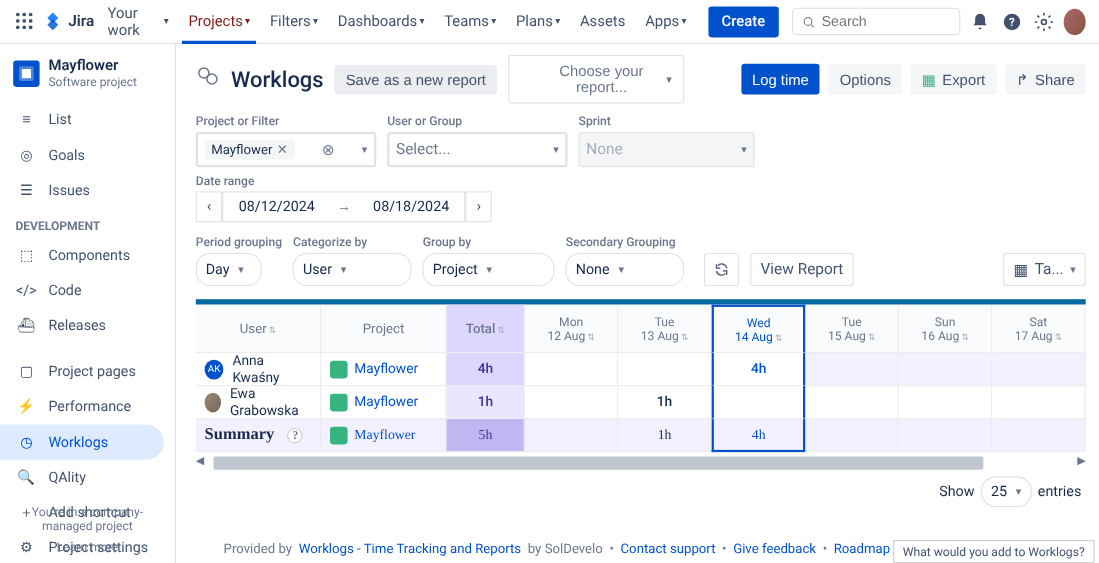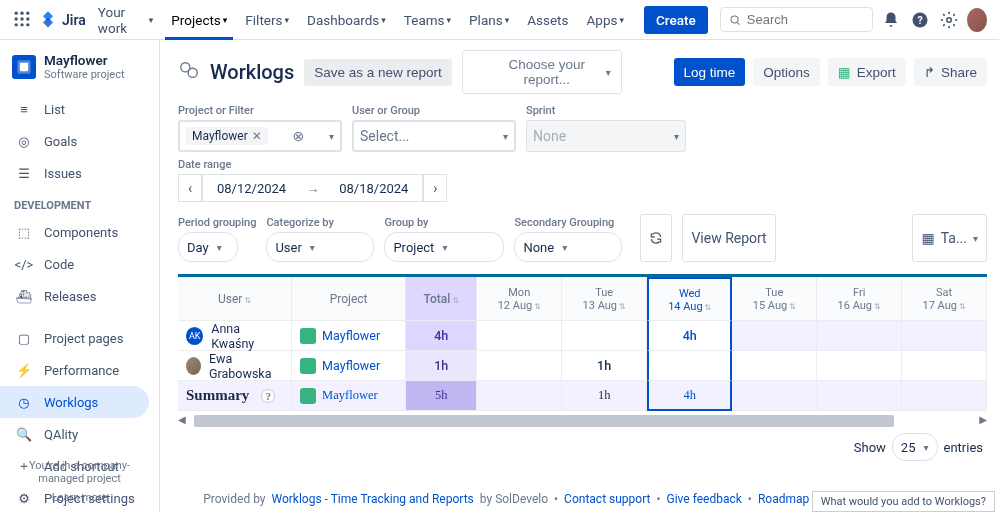--- a/index.html
+++ b/index.html
@@ -2,21 +2,21 @@
 <html><head>
 <meta charset="utf-8">
 <style>
 * { box-sizing: border-box; margin: 0; padding: 0; }
 body { font-family: -apple-system, BlinkMacSystemFont, "Segoe UI", Roboto, sans-serif; font-size: 14px; color: #172B4D; background: #fff; width: 999px; height: 512px; overflow: hidden; }
 .topbar { height: 40px; border-bottom: 1px solid #DFE1E6; display: flex; align-items: center; padding: 0 12px; gap: 6px; }
 .topbar .apps-grid { width: 24px; height: 24px; display: flex; align-items: center; justify-content: center; color: #42526E; }
 .topbar .jira-logo { display: flex; align-items: center; gap: 4px; font-weight: 600; color: #253858; }
 .topbar .jira-logo svg { width: 20px; height: 20px; }
 .nav-item { display: flex; align-items: center; padding: 4px 6px; cursor: pointer; color: #42526E; font-size: 13.5px; gap: 2px; }
-.nav-item.active { color: #000000; box-shadow: inset 0 -3px 0 #0052CC; height: 40px; }
+.nav-item.active { color: #7f1d1d; box-shadow: inset 0 -3px 0 #0052CC; height: 40px; }
 .chev { font-size: 9px; }
 .create-btn { background: #0052CC; color: #fff; padding: 6px 12px; border-radius: 3px; font-size: 13.5px; font-weight: 500; margin-left: 8px; cursor: pointer; }
 .spacer { flex: 1; }
 .search-box { display: flex; align-items: center; gap: 6px; border: 1px solid #DFE1E6; border-radius: 4px; padding: 4px 8px; width: 180px; color: #6B778C; background: #fff; }
 .search-box input { border: none; outline: none; font-size: 13px; width: 100%; color: #172B4D; }
 .topbar-icon { width: 28px; height: 28px; display: flex; align-items: center; justify-content: center; color: #42526E; cursor: pointer; }
 .avatar { width: 24px; height: 24px; border-radius: 50%; background: linear-gradient(135deg, #a66, #854); }
 .layout { display: flex; height: calc(512px - 40px); }
 .sidebar { width: 160px; border-right: 1px solid #DFE1E6; padding: 12px 0; overflow: hidden; position: relative; }
 .project-head { display: flex; gap: 8px; padding: 0 12px 12px; align-items: center; }
@@ -53,22 +53,22 @@
 .clear-x { color: #6B778C; cursor: pointer; margin-left: auto; }
 .dd { color: #6B778C; font-size: 10px; margin-left: auto; }
 .daterow { display: flex; align-items: center; gap: 0; margin-bottom: 8px; }
 .daterow .nav { width: 24px; height: 28px; border: 1px solid #DFE1E6; display: flex; align-items: center; justify-content: center; cursor: pointer; color: #42526E; }
 .daterow .dates { border: 1px solid #DFE1E6; height: 28px; padding: 0 14px; display: flex; align-items: center; gap: 20px; font-size: 13px; }
 .daterow .arrow { color: #6B778C; }
 .grouprow { display: flex; gap: 10px; align-items: flex-end; margin-bottom: 12px; }
 .selectbox { border: 1px solid #DFE1E6; border-radius: 13px; height: 30px; padding: 0 8px; display: flex; align-items: center; font-size: 13px; color: #172B4D; background: #fff; cursor: pointer; }
 .selectbox .dd { margin-left: 8px; }
 .viewbtns { margin-left: auto; display: flex; gap: 8px; }
-.iconbtn { border: 1px solid #DFE1E6; height: 48px; padding: 0 8px; display: flex; align-items: center; border-radius: 3px; cursor: pointer; gap: 6px; color: #42526E; background: #fff; }
-.grid { border-top: 3px solid #0369a1; font-size: 12.5px; }
+.iconbtn { border: 1px solid #DFE1E6; height: 30px; padding: 0 8px; display: flex; align-items: center; border-radius: 3px; cursor: pointer; gap: 6px; color: #42526E; background: #fff; }
+.grid { border-top: 5px solid #0369a1; font-size: 12.5px; }
 .grid .hrow, .grid .drow { display: flex; }
 .grid .hrow { background: #FAFBFC; }
 .cell { border-right: 1px solid #EBECF0; border-bottom: 1px solid #EBECF0; padding: 6px 8px; display: flex; align-items: center; }
 .c-user { width: 130px; justify-content: center; flex-direction: column; gap: 2px; }
 .c-proj { width: 130px; justify-content: center; }
 .c-total { width: 80px; background: #E9E7FD; justify-content: center; font-weight: 500; color: #403294; }
 .c-day { width: 96px; flex-direction: column; text-align: center; color: #6B778C; justify-content: center; }
 .c-day .dh1 { font-size: 11px; }
 .c-day .dh2 { font-size: 11px; }
 .hrow .cell { height: 44px; font-size: 12px; color: #6B778C; }
@@ -383,21 +383,21 @@
           </div>
         <div class="cell c-day wed-hl">
             <span class="dh1" style="color:#0052CC">Wed</span>
             <span class="dh2" style="color:#0052CC"><span>14 Aug</span><span class="sort">⇅</span></span>
           </div>
         <div class="cell c-day">
             <span class="dh1">Tue</span>
             <span class="dh2"><span>15 Aug</span><span class="sort">⇅</span></span>
           </div>
         <div class="cell c-day">
-            <span class="dh1">Fri</span>
+            <span class="dh1">Sun</span>
             <span class="dh2"><span>16 Aug</span><span class="sort">⇅</span></span>
           </div>
         <div class="cell c-day">
             <span class="dh1">Sat</span>
             <span class="dh2"><span>17 Aug</span><span class="sort">⇅</span></span>
           </div>
       </div>
 
       <div class="drow even">
         <div class="cell c-user" style="background:#fff">

